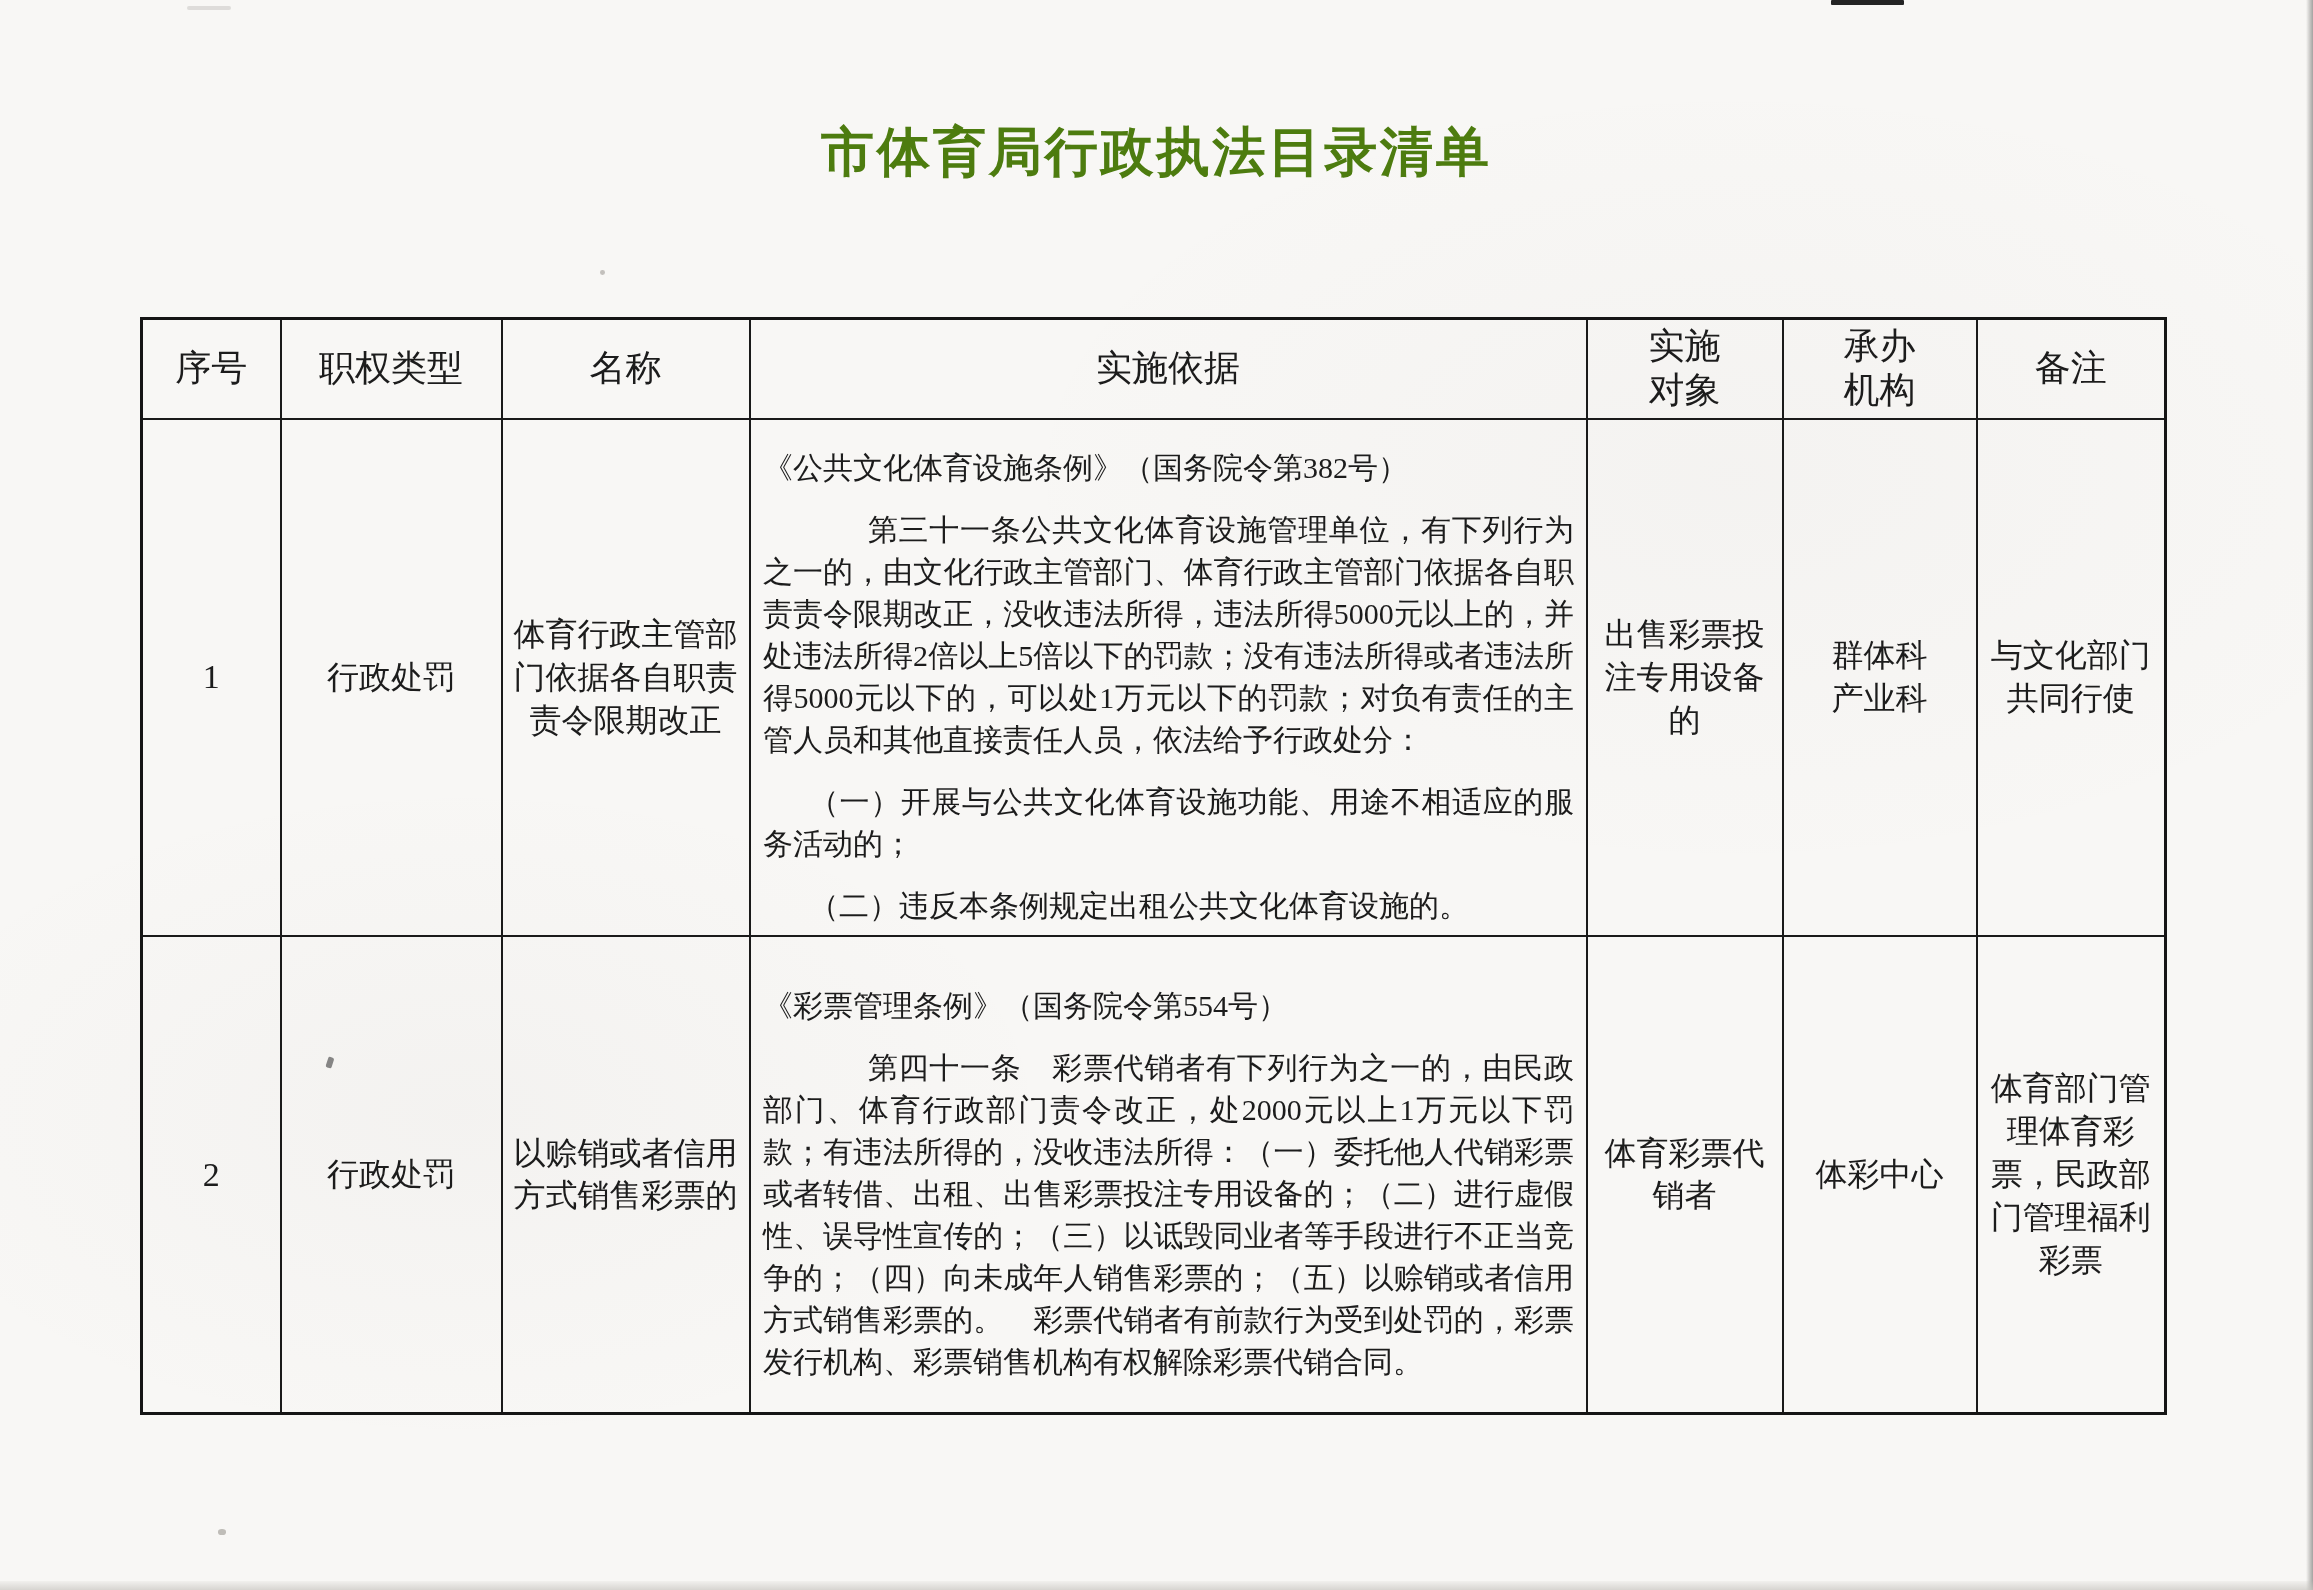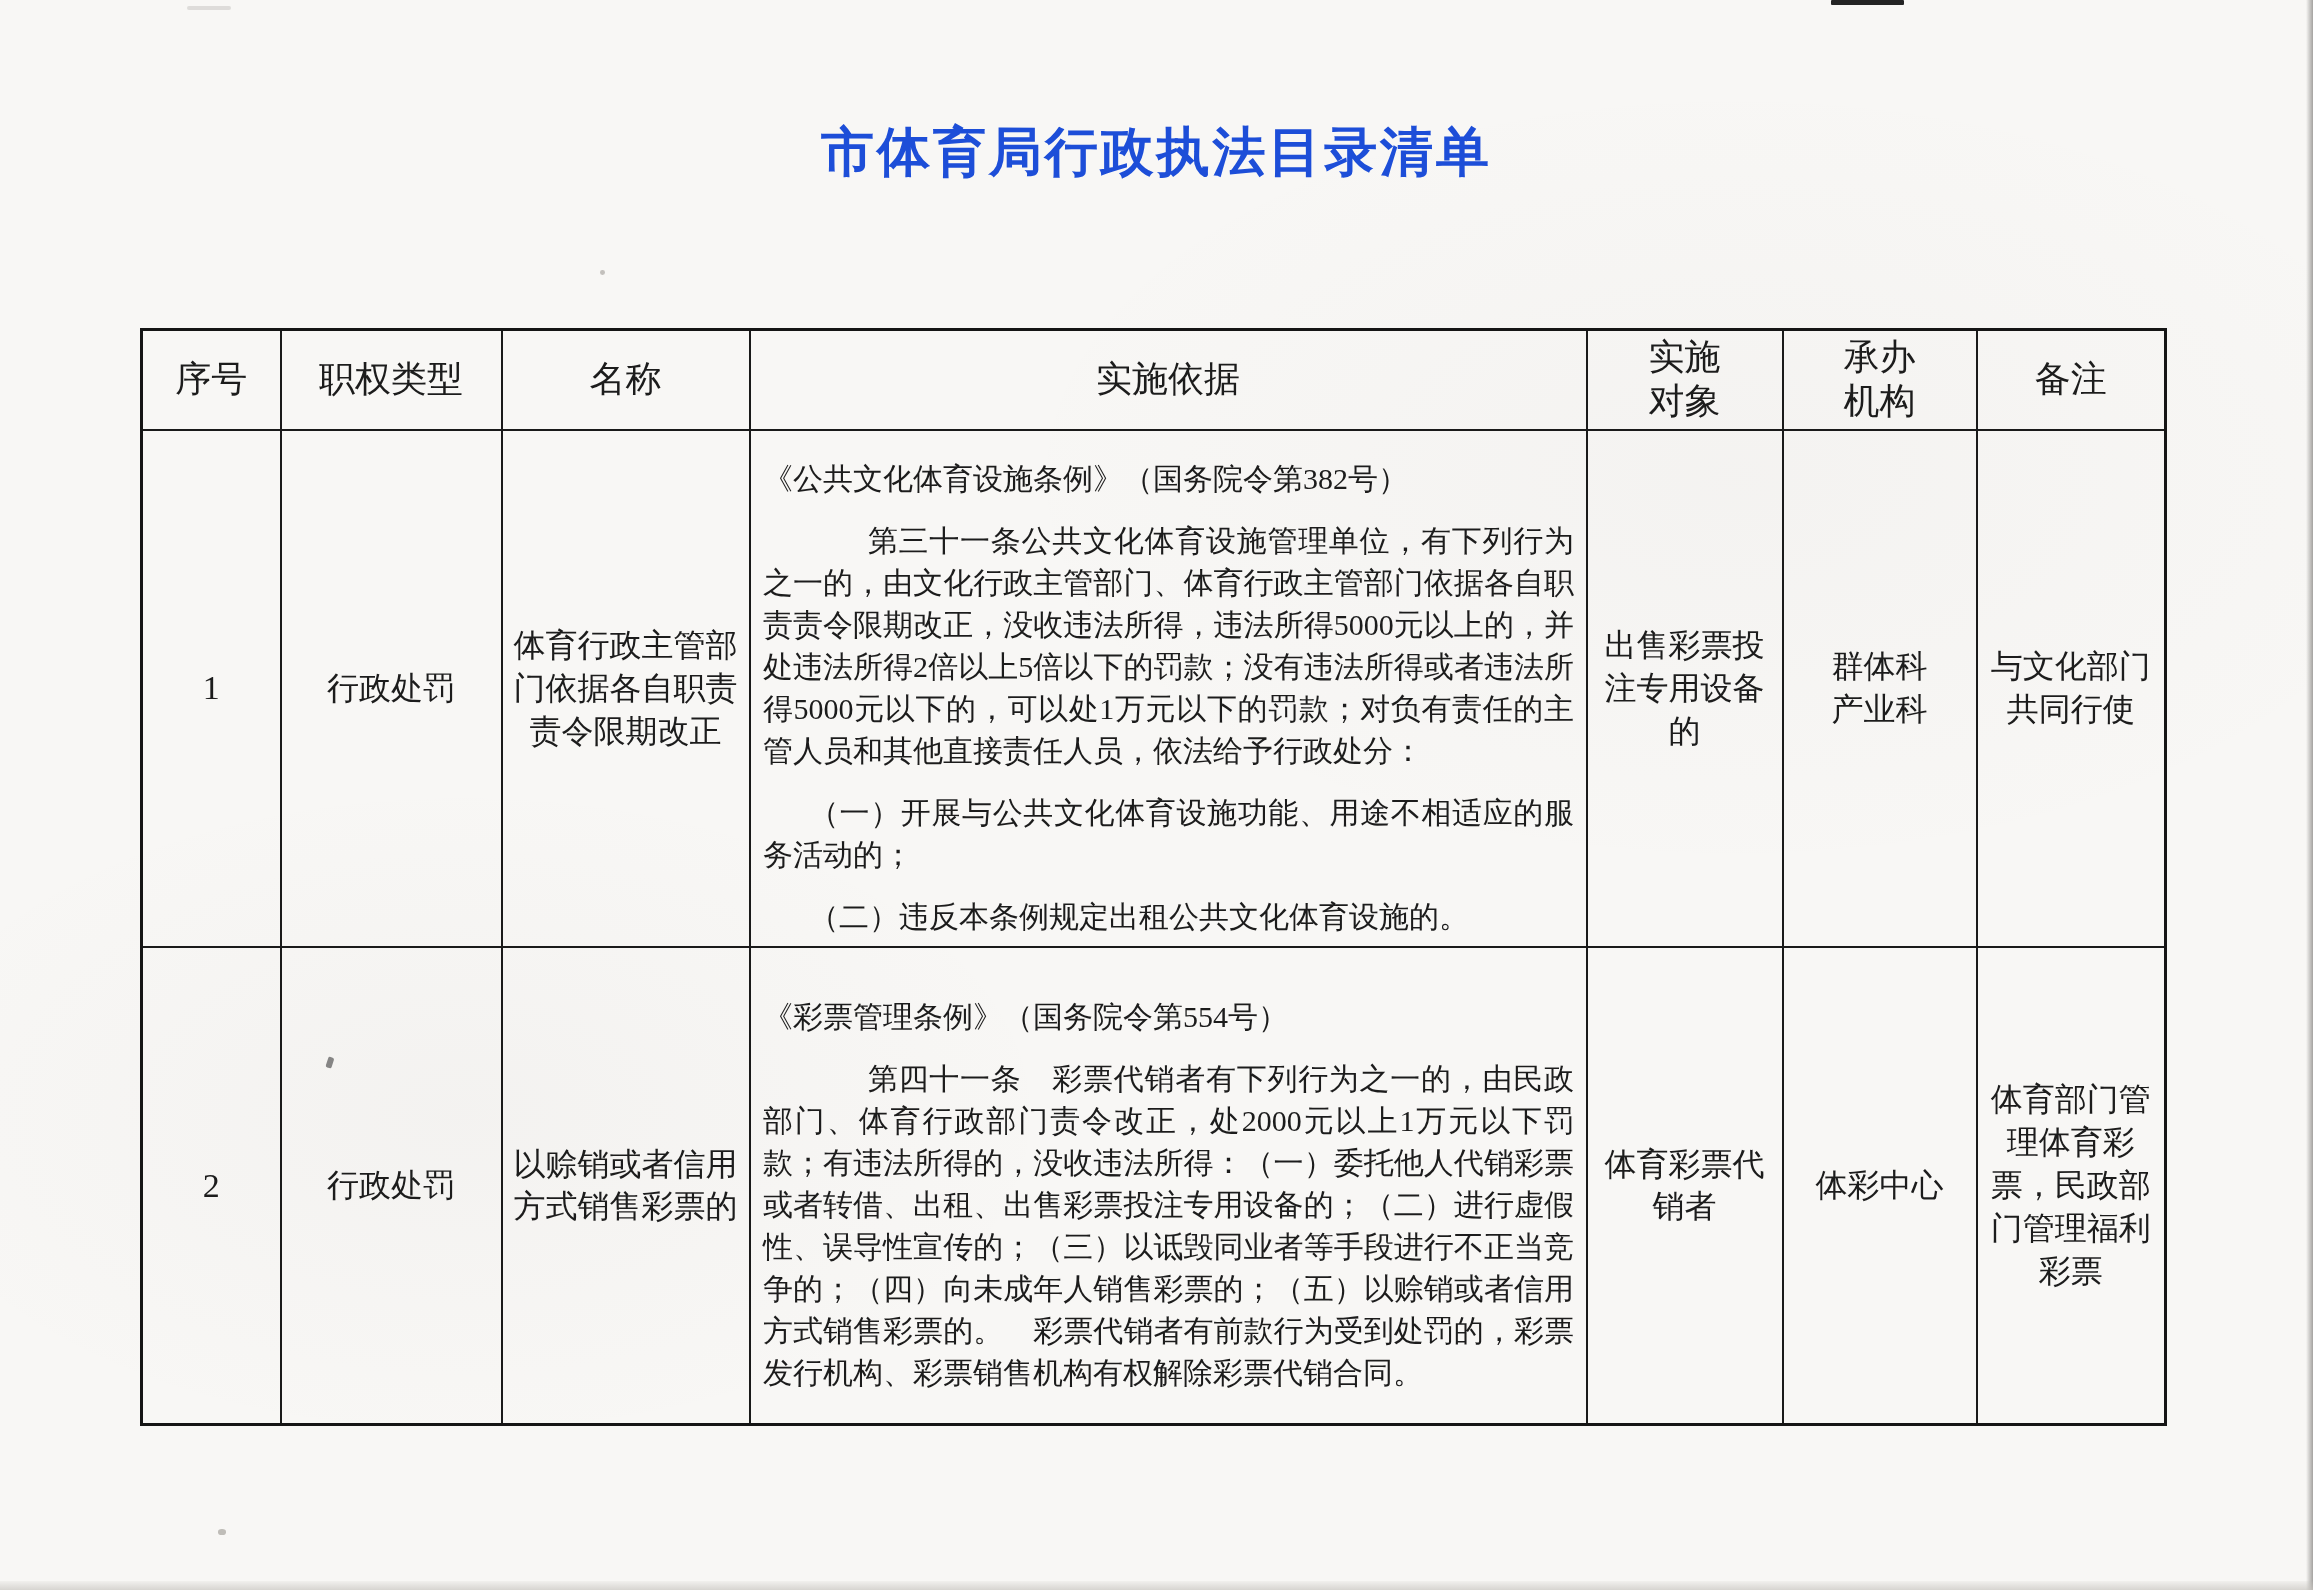--- a/index.html
+++ b/index.html
@@ -22,25 +22,25 @@
     pointer-events: none;
   }
   .doc-title {
     position: absolute;
     top: 117px; left: 0;
     width: 2313px;
     text-align: center;
     font-size: 53px;
     font-weight: 700;
     letter-spacing: 2.9px;
-    color: #1d4ed8;
+    color: #4d7c0f;
   }
   table.catalog {
     position: absolute;
-    left: 140px; top: 328px;
+    left: 140px; top: 317px;
     width: 2024px;
     border-collapse: collapse;
     table-layout: fixed;
     border: 3.8px solid #151515;
   }
   table.catalog th, table.catalog td {
     border: 2.9px solid #1a1a1a;
     vertical-align: middle;
     color: #1c1c1c;
   }

